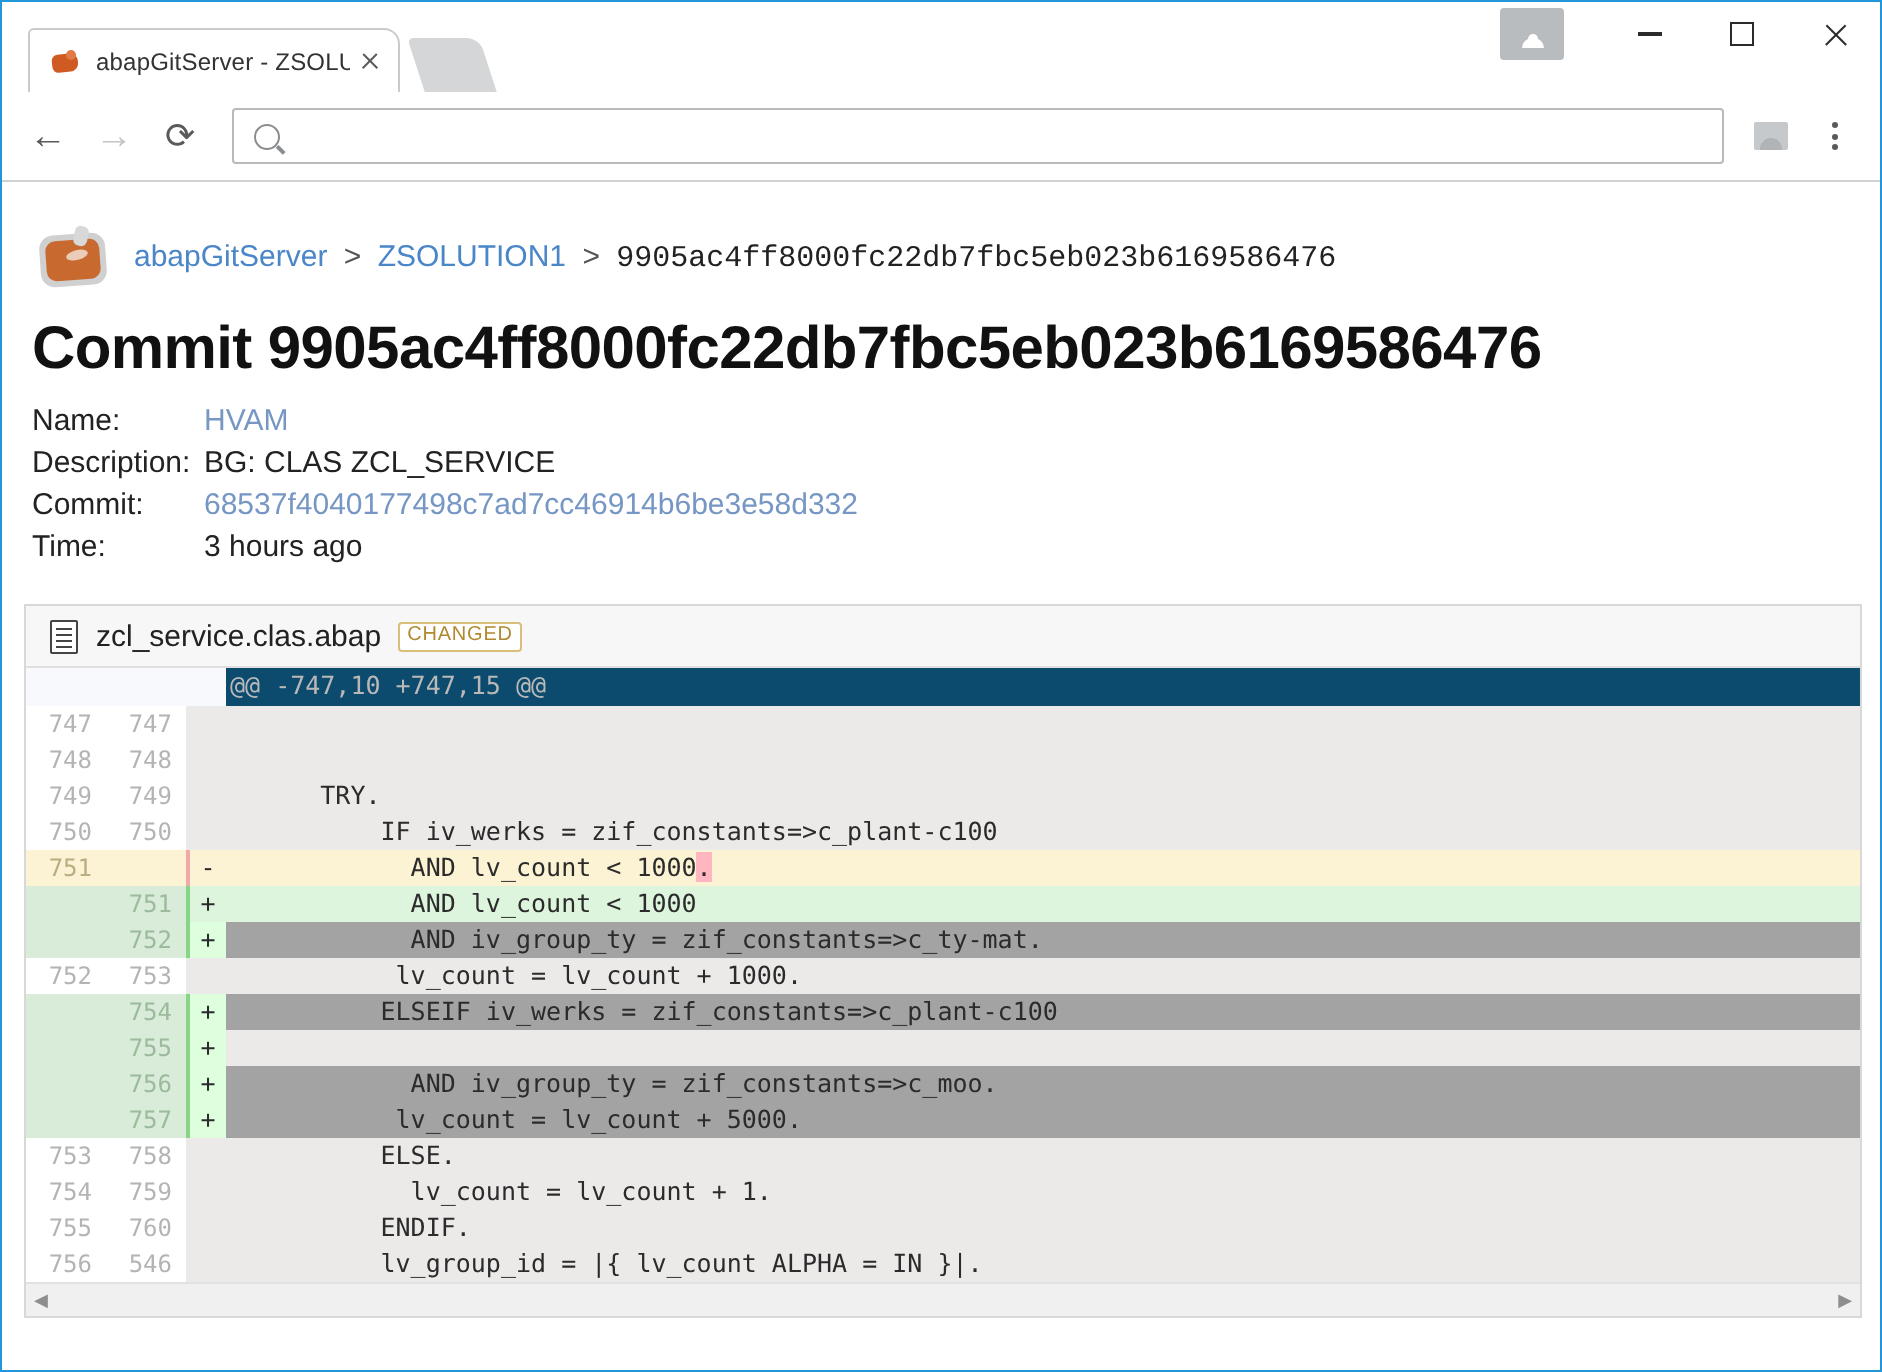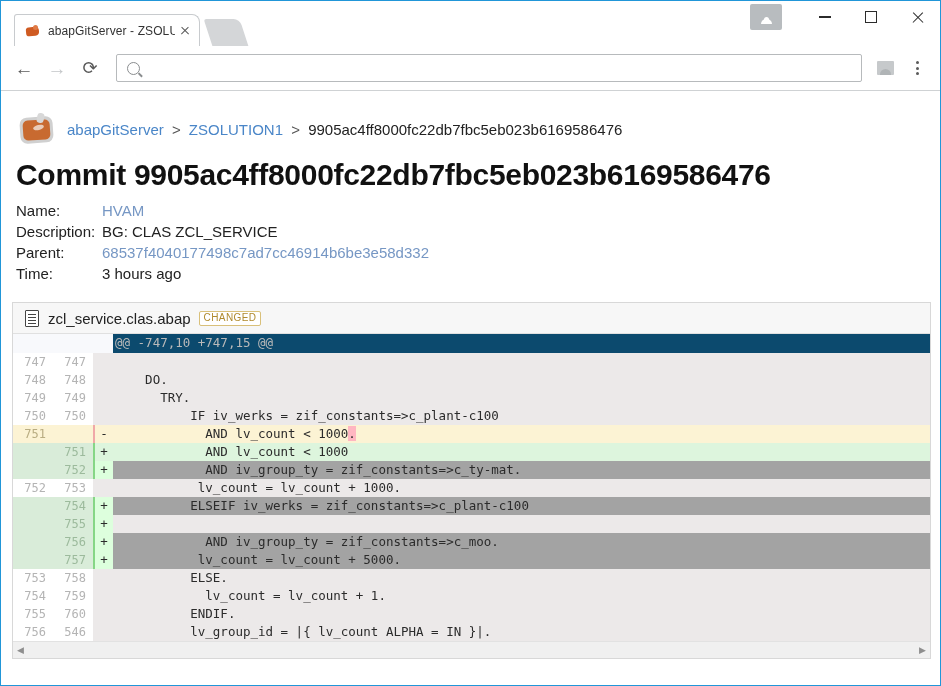--- a/index.html
+++ b/index.html
@@ -297,21 +297,21 @@
     transform: rotate(-14deg);
     opacity: .85;
   }
   .crumbs { font-size: 15px; color: #333333; }
   .crumbs a {
     color: #4a86c8;
     text-decoration: none;
     margin-top: 46px;
   }
   .crumbs .sep { color: #555; margin: 0 4px; }
-  .crumbs .cur { color: #222; }
+  .crumbs .cur { color: #222; font-family: Liberation Mono, monospace; }
 
   h1.commit-title {
     font-size: 30px;
     font-weight: bold;
     color: #111111;
     letter-spacing: -0.3px;
     margin: 6px 0 8px 14px;
     white-space: nowrap;
   }
 
@@ -539,21 +539,21 @@
           <span class="meta-label">Name:</span>
           <span class="meta-val">
             <a href="#">HVAM</a>
           </span>
         </div>
         <div class="meta-row">
           <span class="meta-label">Description:</span>
           <span class="meta-val plain">BG: CLAS ZCL_SERVICE</span>
         </div>
         <div class="meta-row">
-          <span class="meta-label">Parent:</span>
+          <span class="meta-label">Commit:</span>
           <span class="meta-val">
             <a href="#">68537f4040177498c7ad7cc46914b6be3e58d332</a>
           </span>
         </div>
         <div class="meta-row">
           <span class="meta-label">Time:</span>
           <span class="meta-val plain">3 hours ago</span>
         </div>
       </div>
     </div>
@@ -566,21 +566,21 @@
       </div>
 
       <div class="diff-body" id="diff-body">
         <div class="drow hunk">
           <span class="gut"></span>
           <span class="gut"></span>
           <span class="marker"></span>
           <span class="code">@@ -747,10 +747,15 @@</span>
         </div>
       <div class="drow ctx"><span class="gut">747</span><span class="gut">747</span><span class="marker"></span><span class="code"></span></div>
-          <div class="drow ctx"><span class="gut">748</span><span class="gut">748</span><span class="marker"></span><span class="code">    DO.</span></div>
+          <div class="drow ctx"><span class="gut">748</span><span class="gut">748</span><span class="marker"></span></div>
           <div class="drow ctx"><span class="gut">749</span><span class="gut">749</span><span class="marker"></span><span class="code">      TRY.</span></div>
           <div class="drow ctx"><span class="gut">750</span><span class="gut">750</span><span class="marker"></span><span class="code">          IF iv_werks = zif_constants=&gt;c_plant-c100</span></div>
           <div class="drow del"><span class="gut">751</span><span class="gut"></span><span class="marker">-</span><span class="code">            AND lv_count &lt; 1000<span class="wd">.</span></span></div>
           <div class="drow add"><span class="gut"></span><span class="gut">751</span><span class="marker">+</span><span class="code">            AND lv_count &lt; 1000</span></div>
           <div class="drow add bright"><span class="gut"></span><span class="gut">752</span><span class="marker">+</span><span class="code">            AND iv_group_ty = zif_constants=&gt;c_ty-mat.</span></div>
           <div class="drow ctx"><span class="gut">752</span><span class="gut">753</span><span class="marker"></span><span class="code">           lv_count = lv_count + 1000.</span></div>
           <div class="drow add bright"><span class="gut"></span><span class="gut">754</span><span class="marker">+</span><span class="code">          ELSEIF iv_werks = zif_constants=&gt;c_plant-c100</span></div>
           <div class="drow add bright"><span class="gut"></span><span class="gut">755</span><span class="marker">+</span></div>
           <div class="drow add bright"><span class="gut"></span><span class="gut">756</span><span class="marker">+</span><span class="code">            AND iv_group_ty = zif_constants=&gt;c_moo.</span></div>
           <div class="drow add bright"><span class="gut"></span><span class="gut">757</span><span class="marker">+</span><span class="code">           lv_count = lv_count + 5000.</span></div>

